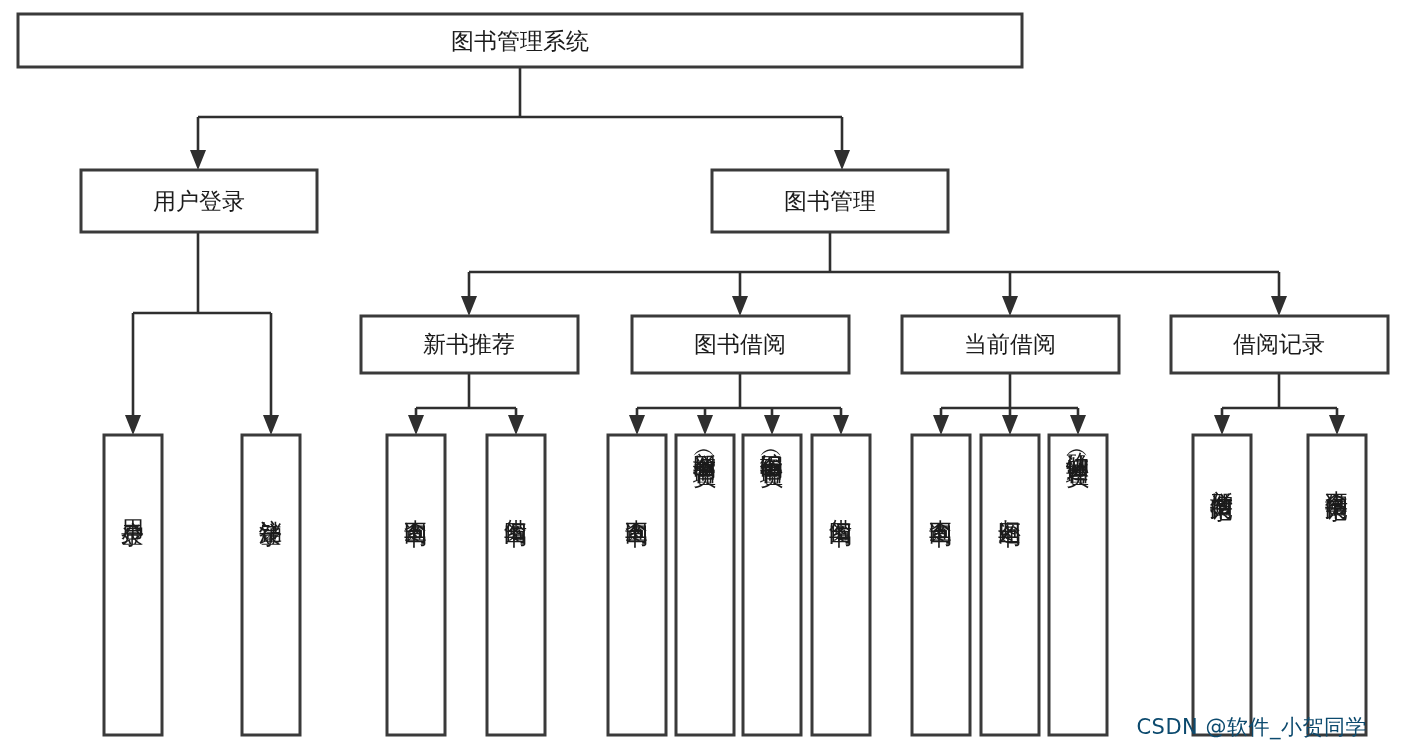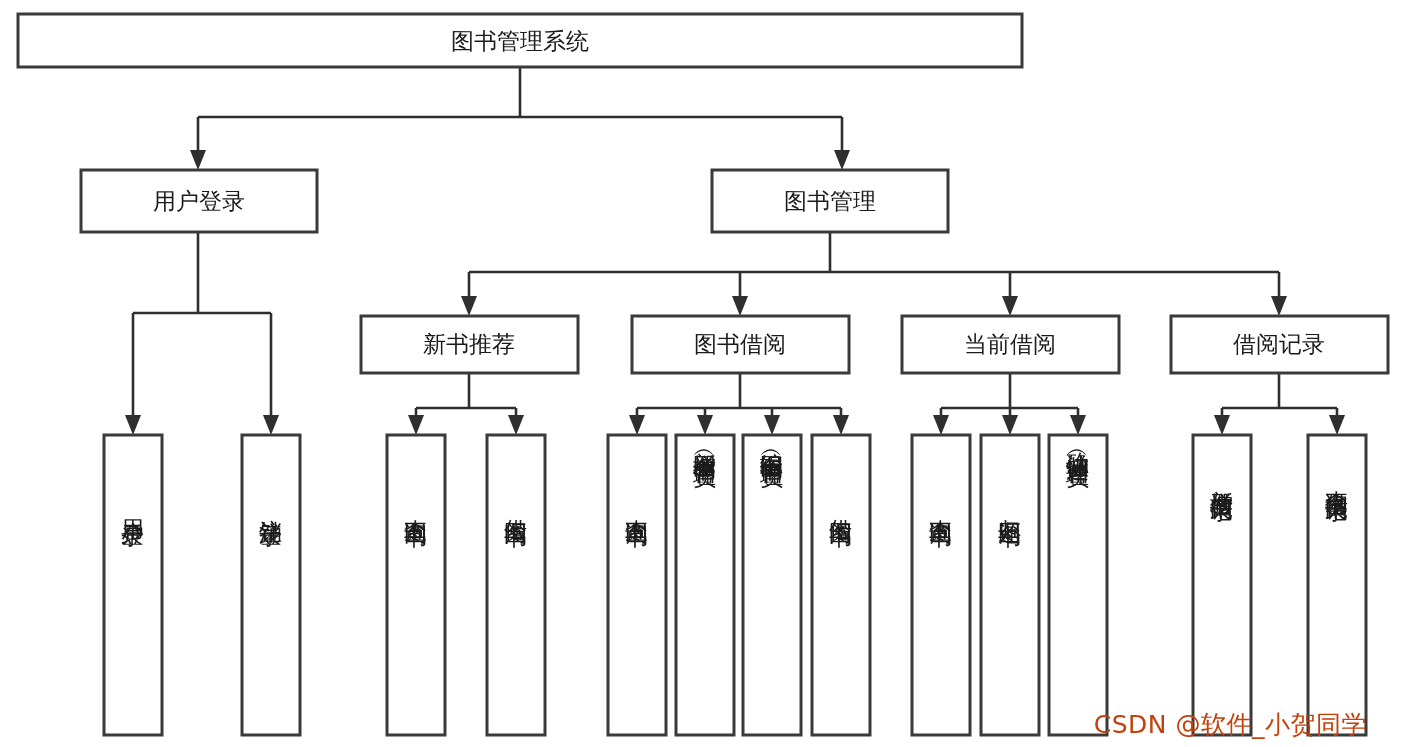--- a/index.html
+++ b/index.html
@@ -53,22 +53,22 @@
   }
   .arrow-head {
     fill: #2f2f2f;
     stroke: none;
   }
   .watermark {
     position: absolute;
     right: 8px;
     bottom: 6px;
     font-family: "DejaVu Sans", "Liberation Sans", sans-serif;
-    font-size: 25px;
-    color: #c2410c;
+    font-size: 21px;
+    color: #0c4a6e;
     white-space: nowrap;
     letter-spacing: 0.5px;
     pointer-events: none;
   }
 </style>
 </head>
 <body>
 
 <div id="diagram-root">
   <svg class="flow" viewBox="0 0 1405 747" xmlns="http://www.w3.org/2000/svg">

